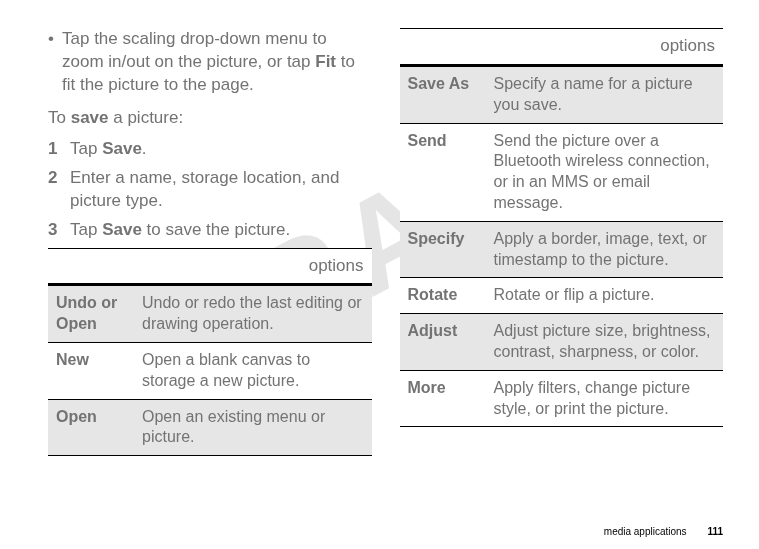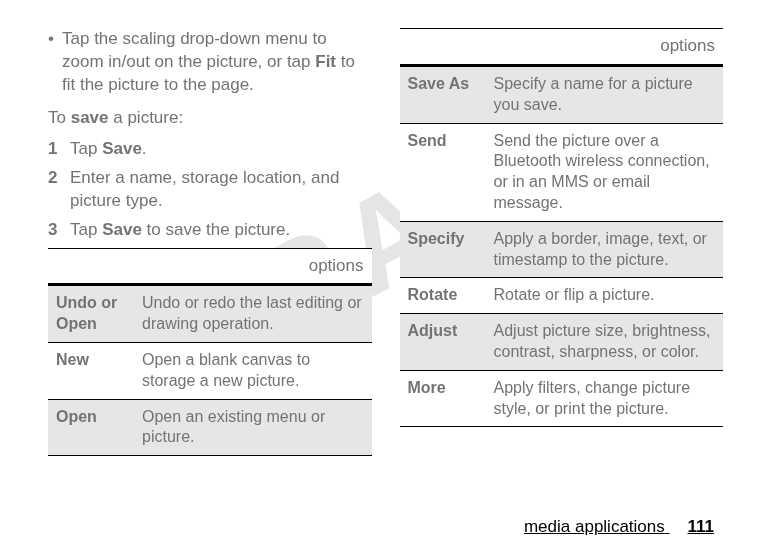--- a/index.html
+++ b/index.html
@@ -38,21 +38,21 @@
   .icon-menu::after { top:10px; }
 
   table.opt { width:100%; border-collapse: collapse; margin-top: 6px; font-size:16px; }
   table.opt th { text-align:right; font-weight:400; background:#fff; border-top:1.8px solid #000; border-bottom:3px solid #000; padding:6px 8px; font-size:17px; }
   table.opt td { border-bottom:1px solid #000; padding:7px 8px; vertical-align:top; line-height:1.3; }
   table.opt tr:nth-child(even) td { background:#e6e6e6; }
   table.opt tr:nth-child(odd) td { background:#fff; }
   table.opt td.key { font-weight:700; font-family: Arial Narrow, Arial, sans-serif; width:86px; }
   .b { font-weight:700; font-family: Arial Narrow, Arial, sans-serif; }
 
-  .footer { position:absolute; bottom:12px; right:45px; font-size:17px;text-decoration:underline; }
+  .footer { position:absolute; bottom:12px; right:36px; font-size:10px; }
   .footer .pg { font-weight:700; margin-left:18px; }
 </style>
 </head>
 <body>
 
 <div class="page">
   <div class="watermark">DRAFT</div>
 
   <div class="cols">
 

